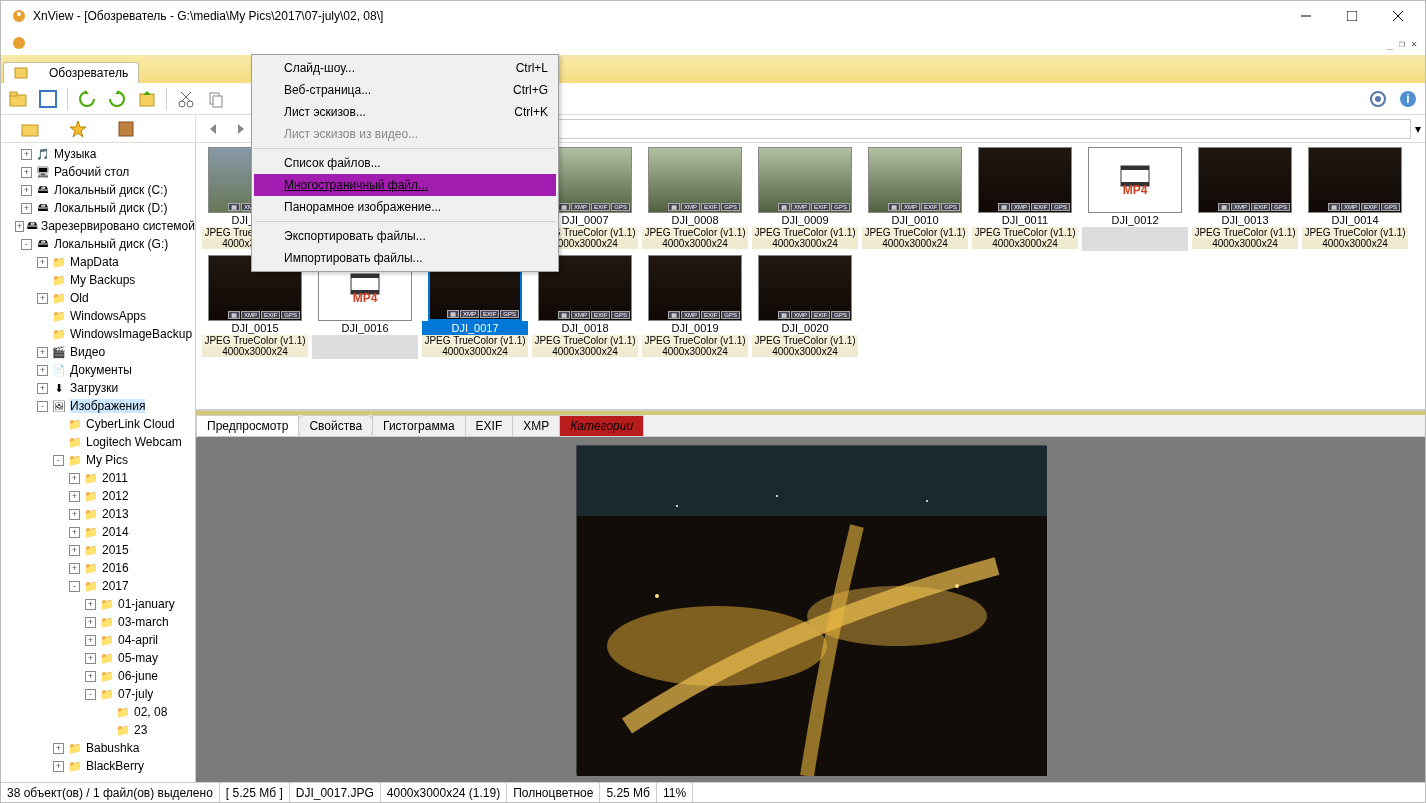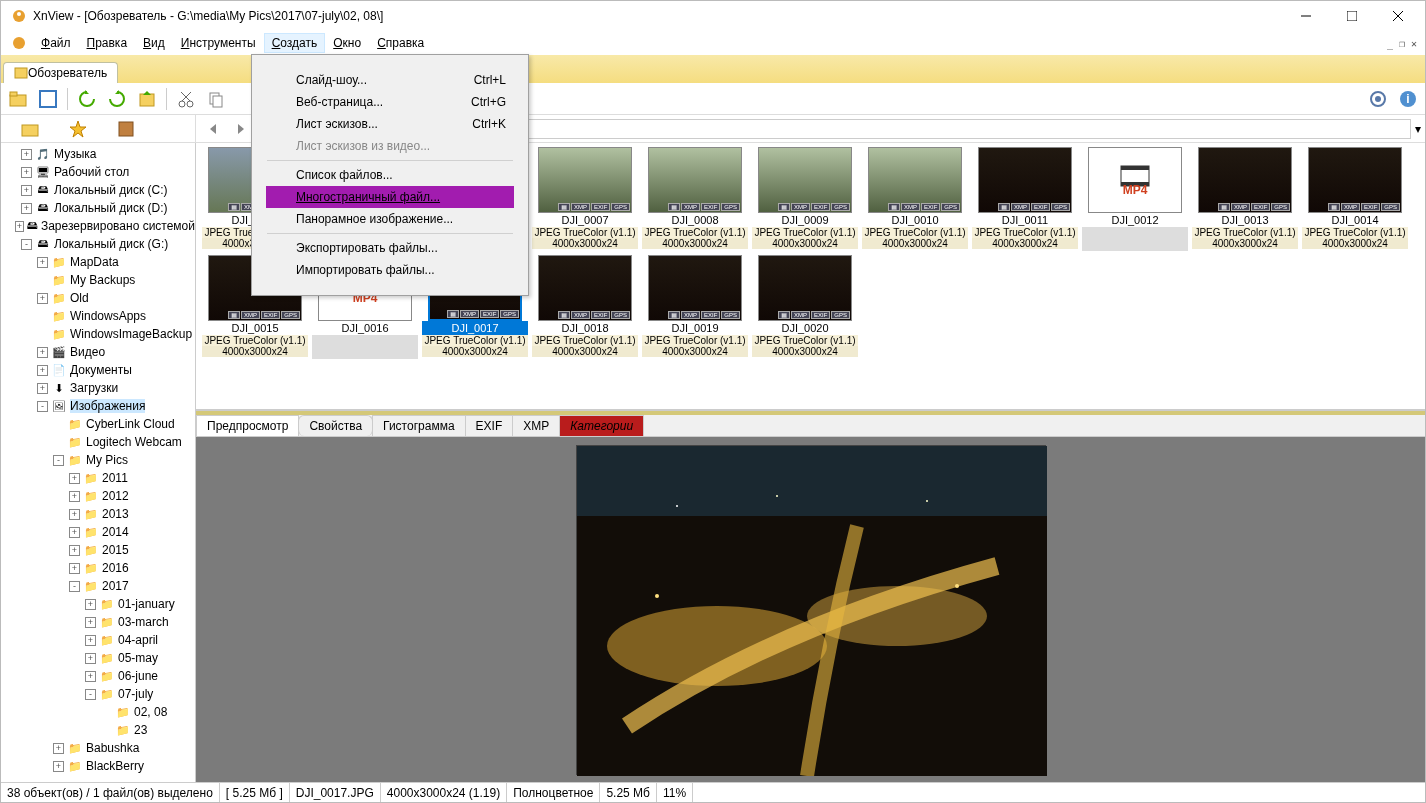--- a/index.html
+++ b/index.html
@@ -8,28 +8,28 @@
 .titlebar { height: 30px; display: flex; align-items: center; padding: 0 4px; background: #fff; }
 .titlebar .logo { width: 16px; height: 16px; margin: 0 6px; }
 .titlebar .title { flex: 1; font-size: 12px; }
 .titlebar .winbtns { display: flex; }
 .titlebar .winbtns div { width: 46px; height: 30px; display: flex; align-items: center; justify-content: center; }
 .menubar { height: 24px; display: flex; align-items: center; padding-left: 4px; background: #fff; position: relative; }
 .menubar .mi { padding: 3px 8px; }
 .menubar .mi.open { background: #e5f3ff; border: 1px solid #cce8ff; padding: 2px 7px; }
 .menubar .sysbtns { margin-left: auto; display: flex; gap: 6px; padding-right: 8px; }
 .menubar .sysbtns span { font-family: monospace; font-size: 10px; color: #555; }
-.dropdown { position: absolute; top: 23px; left: 250px; width: 278px; background: #f0f0f0; border: 1px solid #a0a0a0; box-shadow: 2px 2px 4px rgba(0,0,0,.2); z-index: 100; padding: 14px; }
+.dropdown { position: absolute; top: 23px; left: 250px; width: 308px; background: #f0f0f0; border: 1px solid #a0a0a0; box-shadow: 2px 2px 4px rgba(0,0,0,.2); z-index: 100; padding: 2px; }
 .dropdown .ditem { height: 22px; display: flex; align-items: center; padding-left: 30px; padding-right: 8px; }
 .dropdown .ditem.hl { background: #a21caf; color: #000; text-decoration: underline; }
 .dropdown .ditem.dis { color: #888; }
 .dropdown .ditem .shortcut { margin-left: auto; }
 .dropdown .sep { height: 1px; background: #d0d0d0; margin: 3px 1px; }
 .tabstrip { height: 28px; background: linear-gradient(#f8e9a8,#f5dd80); display: flex; align-items: flex-end; padding-left: 2px; }
-.tabstrip .tab { background: #fff; border: 1px solid #c0c0a0; border-bottom: none; border-radius: 4px 4px 0 0; padding: 3px 10px; display: flex; align-items: flex-start; gap: 0; }
+.tabstrip .tab { background: #fff; border: 1px solid #c0c0a0; border-bottom: none; border-radius: 4px 4px 0 0; padding: 3px 10px; display: flex; align-items: flex-start; gap: 21px; }
 .toolbar { height: 32px; background: #fff; display: flex; align-items: center; padding: 0 4px; gap: 4px; border-bottom: 1px solid #ddd; }
 .tbtn { width: 26px; height: 26px; display: flex; align-items: center; justify-content: center; }
 .tsep { width: 1px; height: 22px; background: #ccc; margin: 0 2px; }
 .subbar { height: 28px; display: flex; border-bottom: 1px solid #ddd; }
 .subbar .left { width: 195px; display: flex; align-items: center; gap: 30px; padding-left: 20px; border-right: 1px solid #ddd; }
 .subbar .right { flex: 1; display: flex; align-items: center; padding: 0 4px; gap: 4px; }
 .subbar .navbtns { display: flex; gap: 2px; }
 .subbar .path { flex: 1; border: 1px solid #ccc; height: 20px; padding: 0 4px; display: flex; align-items: center; background: #fff; }
 .main { flex: 1; display: flex; overflow: hidden; }
 .tree { width: 195px; border-right: 1px solid #ccc; overflow: hidden; background: #fff; padding: 2px 0; }
@@ -92,29 +92,20 @@
         </div>
     </div>
   </div>
 
   <div class="menubar">
     <span class="logo" style="margin:0 6px">
       <svg width="16" height="16">
           <circle cx="8" cy="8" r="6" fill="#e8a030"></circle>
         </svg>
     </span>
-    <div id="menu-items" style="display:flex">
-        <span class="mi"><span class="accent-u">Ф</span>айл</span>
-        <span class="mi"><span class="accent-u">П</span>равка</span>
-        <span class="mi"><span class="accent-u">В</span>ид</span>
-        <span class="mi"><span class="accent-u">И</span>нструменты</span>
-        <span class="mi open"><span class="accent-u">С</span>оздать</span>
-        <span class="mi"><span class="accent-u">О</span>кно</span>
-        <span class="mi"><span class="accent-u">С</span>правка</span>
-      </div>
     <div class="sysbtns">
       <span>_</span>
       <span>❐</span>
       <span>✕</span>
     </div>
 
     <div class="dropdown" id="dropdown">
         <div class="ditem">
           <span>Слайд-шоу...</span>
           <span class="shortcut">Ctrl+L</span>

